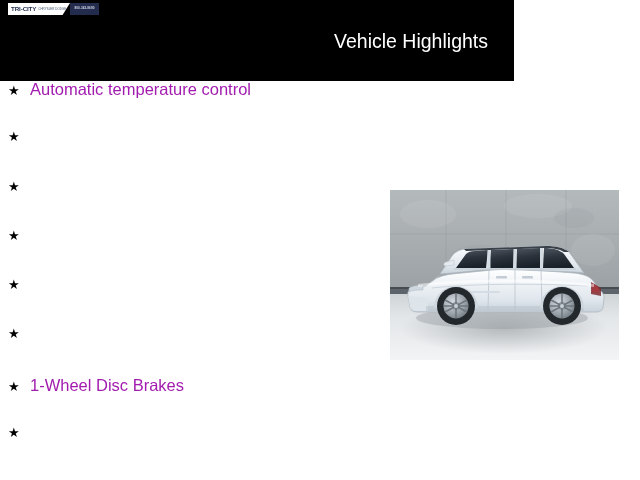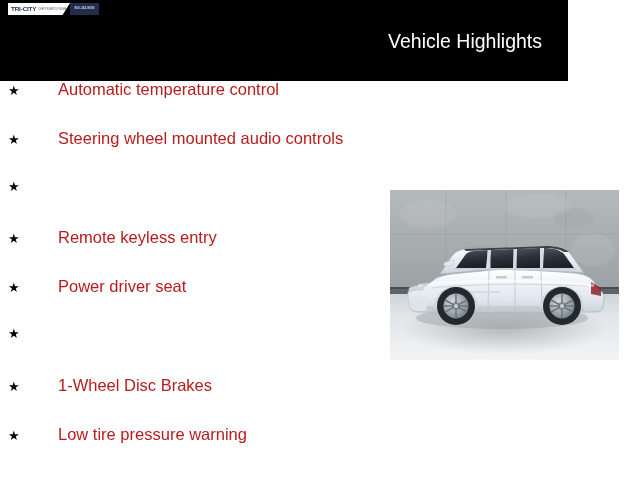--- a/index.html
+++ b/index.html
@@ -15,21 +15,21 @@
     font-family: "Liberation Sans", sans-serif;
     overflow: hidden;
     position: relative;
   }
 
   
   .header {
     position: absolute;
     left: 0;
     top: 0;
-    width: 568px;
+    width: 514px;
     height: 81px;
     background: #000000;
   }
 
   
   .logo {
     position: absolute;
     left: 8px;
     top: 3px;
     width: 91px;
@@ -118,23 +118,22 @@
     width: 22px;
     font-size: 13px;
     line-height: 1;
     color: #000000;
     text-align: left;
   }
   .hl-label {
     flex: 1 1 auto;
     font-size: 16.5px;
     line-height: 1;
-    color: #b91c1c;
-    white-space: nowrap;
-    margin-left: 28px;
+    color: #a21caf;
+    white-space: nowrap;
   }
 
   
   .vehicle-photo {
     position: absolute;
     left: 388px;
     top: 188px;
     width: 233px;
     height: 174px;
     overflow: hidden;
@@ -162,49 +161,45 @@
 
 <ul class="highlights">
 
   <li class="hl-item">
     <span class="hl-star">★</span>
     <span class="hl-label">Automatic temperature control</span>
   </li>
 
   <li class="hl-item">
     <span class="hl-star">★</span>
-    <span class="hl-label">Steering wheel mounted audio controls</span>
-  </li>
-
-  <li class="hl-item">
-    <span class="hl-star">★</span>
-  </li>
-
-  <li class="hl-item">
-    <span class="hl-star">★</span>
-    <span class="hl-label">Remote keyless entry</span>
-  </li>
-
-  <li class="hl-item">
-    <span class="hl-star">★</span>
-    <span class="hl-label">Power driver seat</span>
+  </li>
+
+  <li class="hl-item">
+    <span class="hl-star">★</span>
+  </li>
+
+  <li class="hl-item">
+    <span class="hl-star">★</span>
+  </li>
+
+  <li class="hl-item">
+    <span class="hl-star">★</span>
   </li>
 
   <li class="hl-item">
     <span class="hl-star">★</span>
   </li>
 
   <li class="hl-item">
     <span class="hl-star">★</span>
     <span class="hl-label">1-Wheel Disc Brakes</span>
   </li>
 
   <li class="hl-item">
     <span class="hl-star">★</span>
-    <span class="hl-label">Low tire pressure warning</span>
   </li>
 </ul>
 
 <div class="vehicle-photo">
   <svg width="233" height="174" viewBox="0 0 233 174">
     <defs>
       <linearGradient id="wallG" x1="0" y1="0" x2="0" y2="1">
         <stop offset="0" stop-color="#b4b9bc"></stop>
         <stop offset="0.55" stop-color="#a7acaf"></stop>
         <stop offset="1" stop-color="#9aa0a3"></stop>

